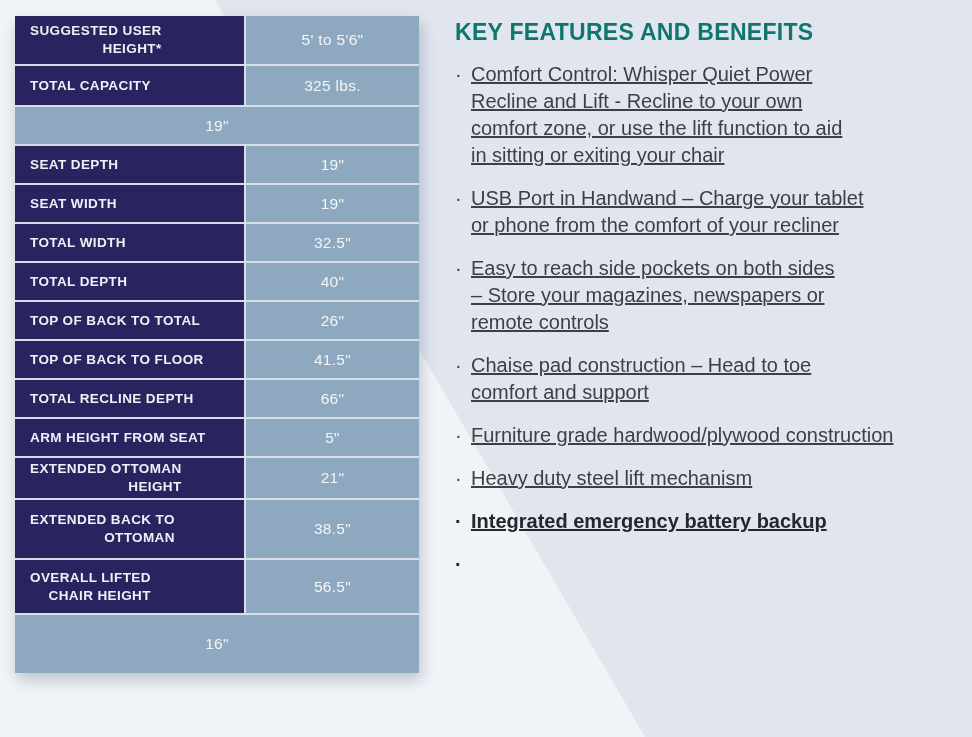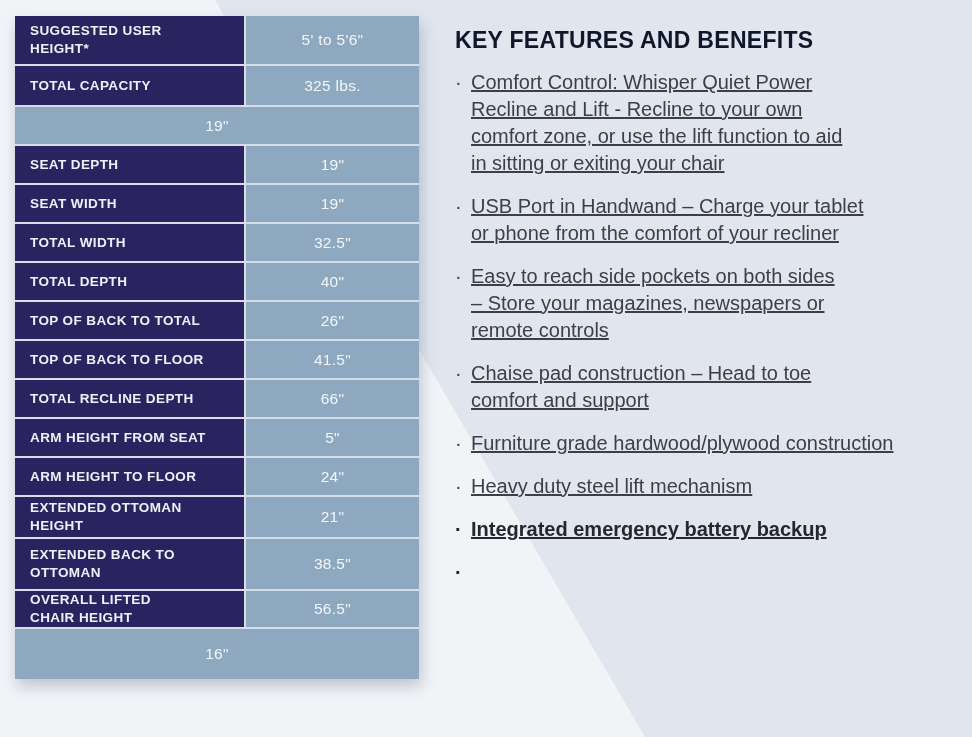--- a/index.html
+++ b/index.html
@@ -15,38 +15,38 @@
     pointer-events:none;
   }
   .spec-table {
     position:absolute; left:15px; top:16px; width:404px;
     display:flex; flex-direction:column; gap:2px;
     background:#d7deea;
     box-shadow:2px 7px 14px rgba(55,65,105,0.28);
   }
   .row { display:flex; gap:2px; }
   .h48{height:48px}.h39{height:39px}.h37{height:37px}
-  .h52{height:40px}.h55{height:50px}.h53{height:36px}
+  .h52{height:40px}.h55{height:58px}.h53{height:53px}
   .cell-label {
     width:229px; box-sizing:border-box;
     background:#292460; color:#eef0f6;
     display:flex; align-items:center;
     padding:0 10px 0 15px;
     font-weight:bold; font-size:13.5px; letter-spacing:0.4px;
-    line-height:1.3; white-space:pre-line;
+    line-height:1.3; white-space:pre-line;text-align:right;
   }
   .cell-value {
     flex:1; background:#8ea9bf; color:#f3f5f9;
     display:flex; align-items:center; justify-content:center;
     font-size:15.5px; letter-spacing:0.3px;
   }
   .features { position:absolute; left:455px; top:19px; width:505px; }
   .features-title {
-    margin:8px 0 15px 0;
-    font-size:23px; font-weight:bold; color:#0f172a; letter-spacing:0.3px;
+    margin:0 0 15px 0;
+    font-size:23px; font-weight:bold; color:#0f766e; letter-spacing:0.3px;
   }
   .feature-item {
     display:flex; margin-bottom:16px;
     color:#3d3e46; font-size:20px; line-height:1.35;
   }
   .feature-item .bullet { width:16px; flex:none; }
   .feature-item .text { white-space:pre-line;text-decoration:underline; }
   .feature-item.bold { font-weight:bold; color:#26262e; }
 </style>
 </head>
@@ -92,24 +92,20 @@
       <div class="cell-label">TOP OF BACK TO FLOOR</div>
       <div class="cell-value">41.5"</div>
     </div>
     <div class="row h37">
       <div class="cell-label">TOTAL RECLINE DEPTH</div>
       <div class="cell-value">66"</div>
     </div>
     <div class="row h37">
       <div class="cell-label">ARM HEIGHT FROM SEAT</div>
       <div class="cell-value">5"</div>
-    </div>
-    <div class="row h37">
-      <div class="cell-label">ARM HEIGHT TO FLOOR</div>
-      <div class="cell-value">24"</div>
     </div>
     <div class="row h52">
       <div class="cell-label">EXTENDED OTTOMAN
 HEIGHT</div>
       <div class="cell-value">21"</div>
     </div>
     <div class="row h55">
       <div class="cell-label">EXTENDED BACK TO
 OTTOMAN</div>
       <div class="cell-value">38.5"</div>

